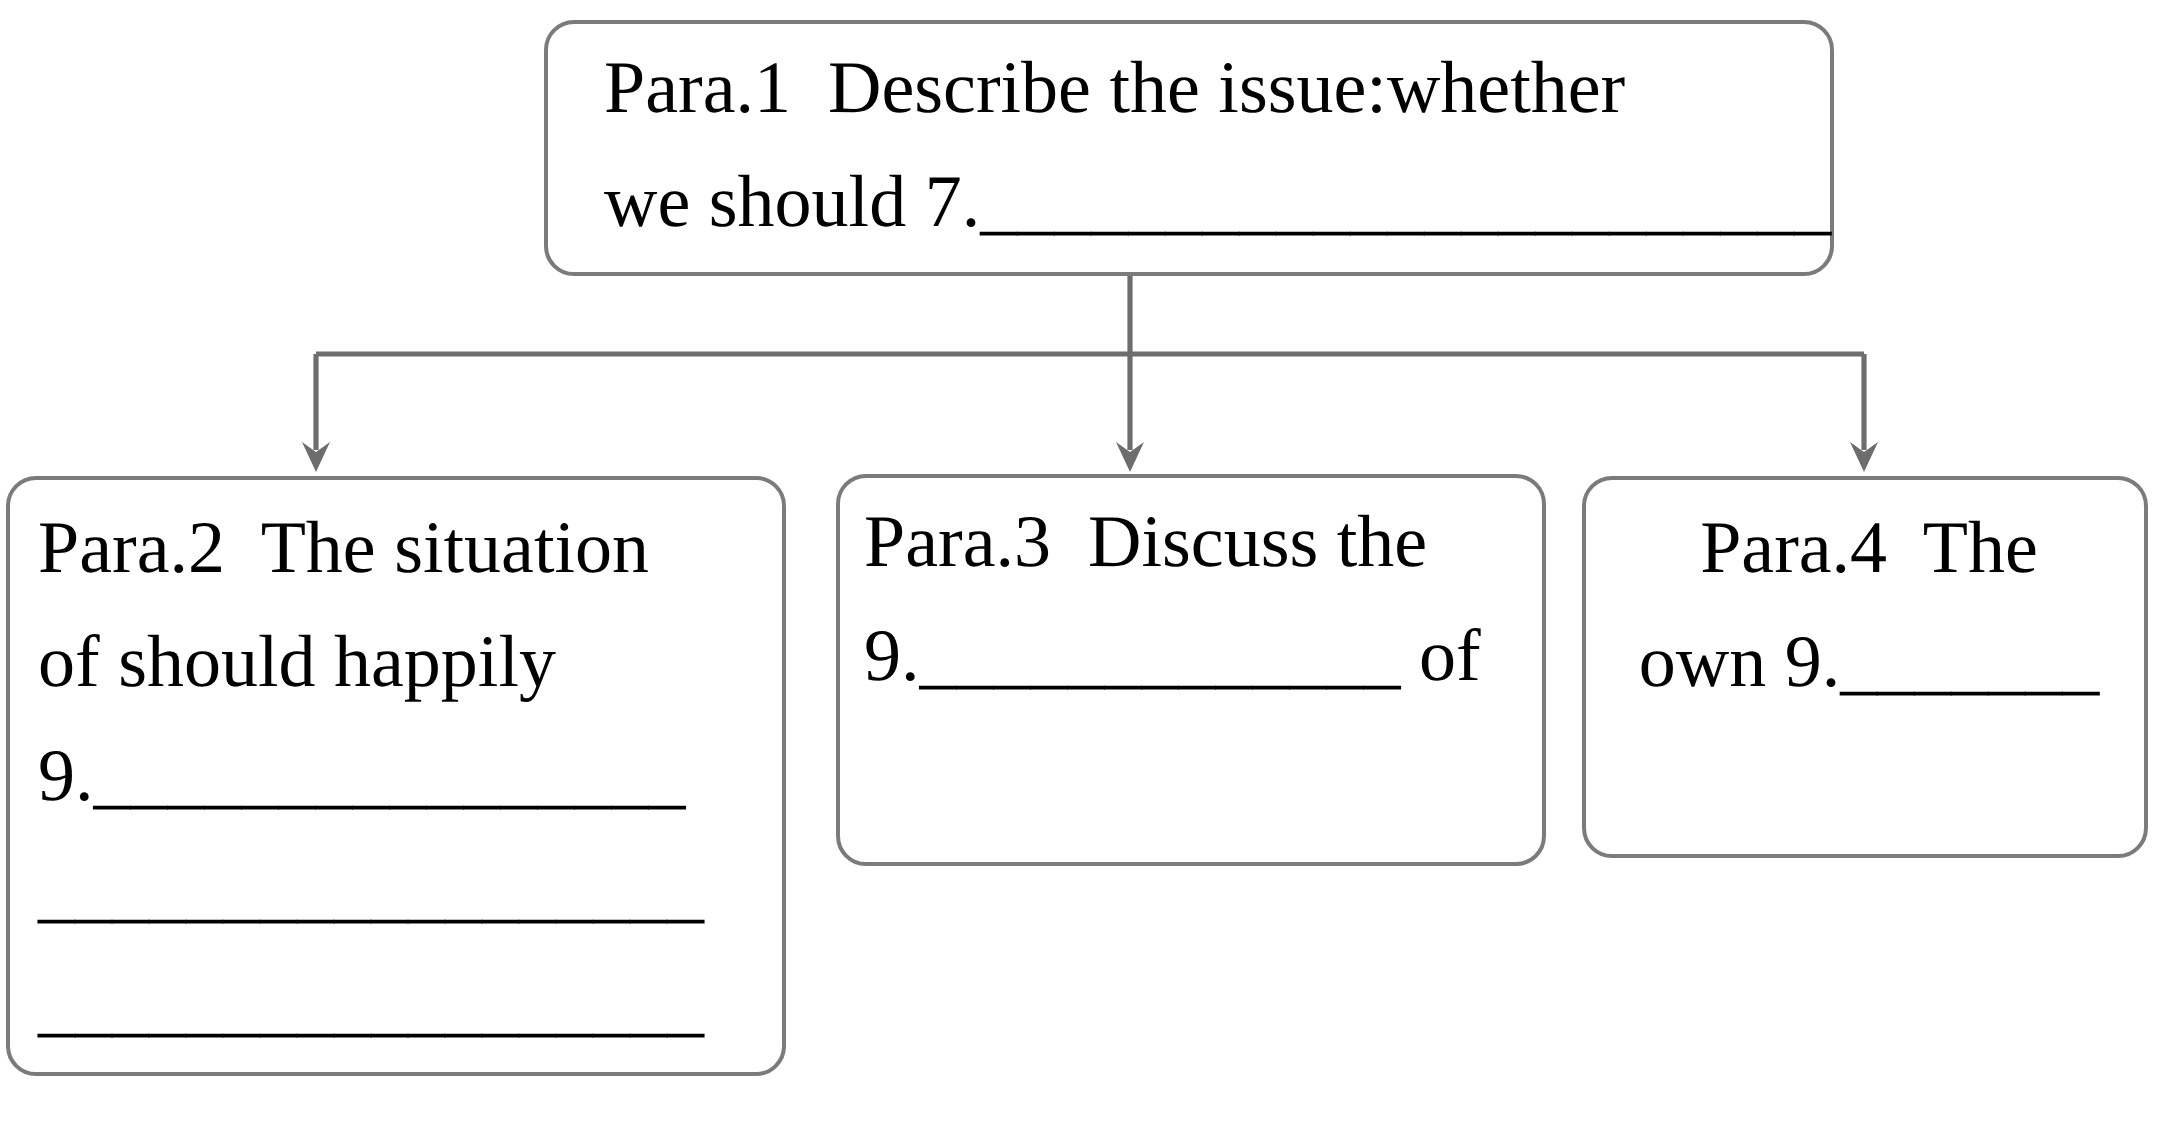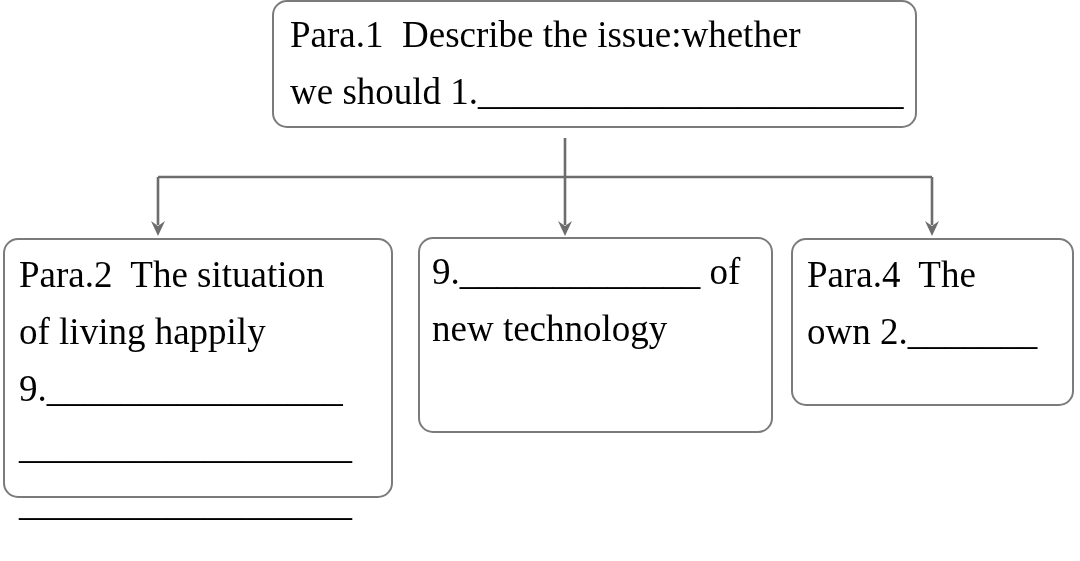--- a/index.html
+++ b/index.html
@@ -8,56 +8,56 @@
     font-family:"Liberation Serif","DejaVu Serif",serif; color:#000;
     overflow:hidden;
   }
   .connector-svg { position:absolute; left:0; top:0; width:1080px; height:561px; }
   .box {
     position:absolute; box-sizing:border-box; background:#ffffff;
     border:2px solid #7b7b7b; border-radius:15px;
     font-size:37px; line-height:57px;
   }
   .line { white-space:pre; }
-  .box-para1 { left:272px; top:0;  width:645px; height:128px; padding:4px 12px 0 16px; }
-  .box-para2 { left:3px;   top:238px; width:390px; height:260px; padding:6px 12px 0 14px; }
+  .box-para1 { left:272px; top:10px;  width:645px; height:128px; padding:4px 12px 0 28px; }
+  .box-para2 { left:3px;   top:238px; width:390px; height:300px; padding:6px 12px 0 14px; }
   .box-para3 { left:418px; top:237px; width:355px; height:196px; padding:4px 10px 0 12px; }
-  .box-para4 { left:791px; top:238px; width:283px; height:168px; padding:6px 10px 0 14px; }
+  .box-para4 { left:791px; top:238px; width:283px; height:191px; padding:6px 10px 0 14px;text-align:center; }
 </style>
 </head>
 <body>
 
 <svg class="connector-svg" viewBox="0 0 1080 561" xmlns="http://www.w3.org/2000/svg" aria-hidden="true">
   <g stroke="#6d6d6d" stroke-width="2.6" fill="none">
     <line x1="565" y1="138" x2="565" y2="225"></line>
     <line x1="158" y1="177" x2="932" y2="177"></line>
     <line x1="158" y1="177" x2="158" y2="225"></line>
     <line x1="932" y1="177" x2="932" y2="225"></line>
   </g>
   <g fill="#6d6d6d" stroke="none">
     <polygon points="151,221 158,236 165,221 158,226"></polygon>
     <polygon points="558,221 565,236 572,221 565,226"></polygon>
     <polygon points="925,221 932,236 939,221 932,226"></polygon>
   </g>
 </svg>
 
 <div class="box box-para1">
   <div class="line">Para.1  Describe the issue:whether</div>
-  <div class="line">we should 1._______________________</div>
+  <div class="line">we should 7._______________________</div>
 </div>
 
 <div class="box box-para2">
   <div class="line">Para.2  The situation</div>
-  <div class="line">of living happily</div>
+  <div class="line">of should happily</div>
   <div class="line">9.________________</div>
   <div class="line">__________________</div>
   <div class="line">__________________</div>
 </div>
 
 <div class="box box-para3">
+  <div class="line">Para.3  Discuss the</div>
   <div class="line">9._____________ of</div>
-  <div class="line">new technology</div>
 </div>
 
 <div class="box box-para4">
   <div class="line">Para.4  The</div>
-  <div class="line">own 2._______</div>
+  <div class="line">own 9._______</div>
 </div>
 
 </body></html>

